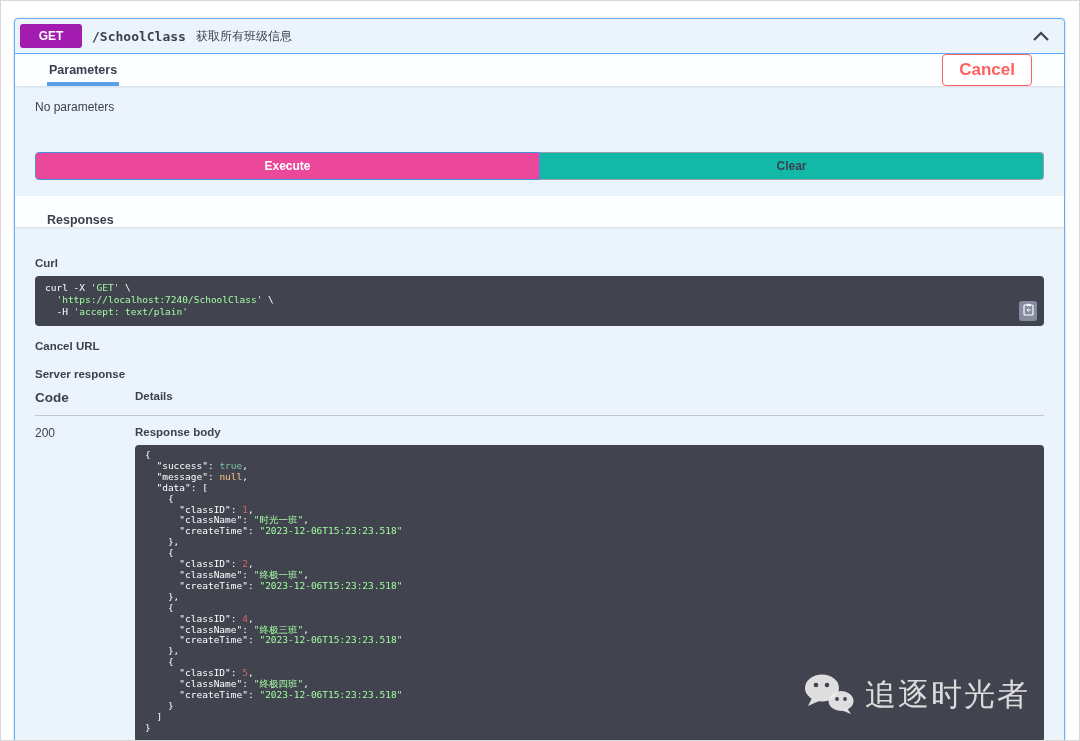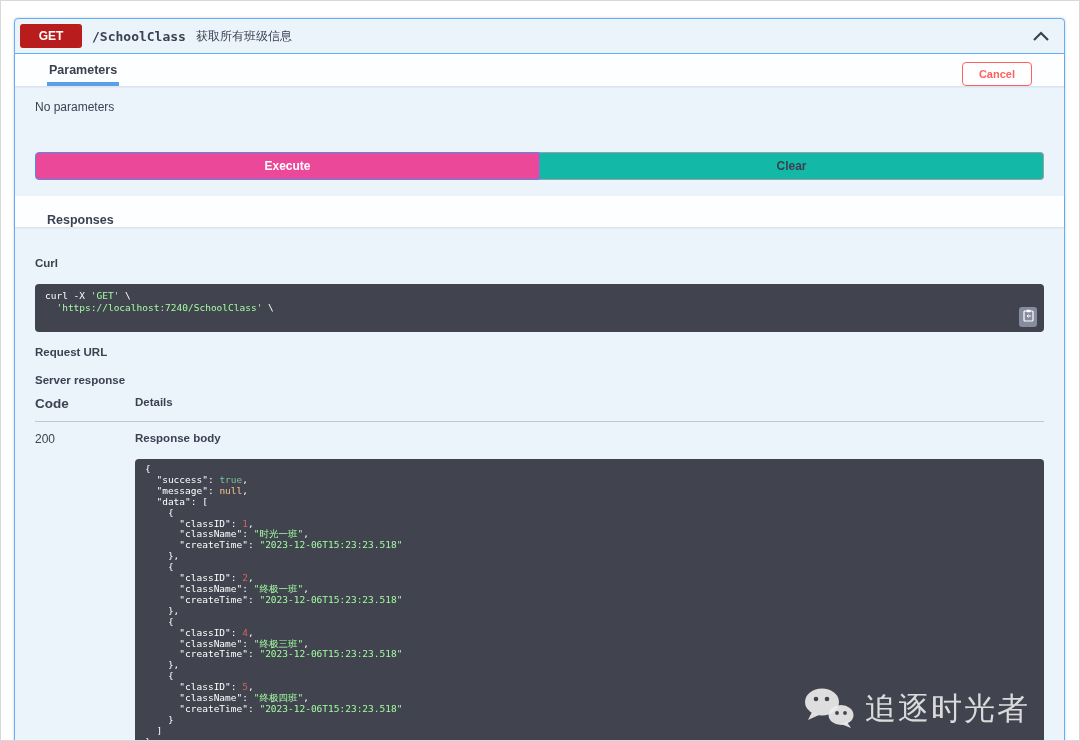--- a/index.html
+++ b/index.html
@@ -5,36 +5,36 @@
   * { box-sizing: border-box; margin: 0; padding: 0; }
   html,body { width: 1080px; height: 741px; overflow: hidden; background: #fff; }
   body { font-family: "Liberation Sans", sans-serif; color: #3b4151; border: 1px solid #d8d8d8; }
   .page { padding: 17px 14px 0 13px; }
 
   
   .opblock { border: 1px solid #61affe; border-radius: 4px; background: #ecf4fb;
              box-shadow: 0 0 3px rgba(0,0,0,.19); }
   .opblock-summary { display: flex; align-items: center; padding: 5px 5px;
                      border-bottom: 1px solid #61affe; cursor: pointer; }
-  .method-badge { background: #b91c1c; color: #fff; font-weight: bold; font-size: 12px;
+  .method-badge { background: #a21caf; color: #fff; font-weight: bold; font-size: 12px;
                   border-radius: 3px; padding: 5px 0; width: 62px; text-align: center;
                   font-family: "Liberation Sans", sans-serif; }
   .path { font-family: "DejaVu Sans Mono", monospace; font-weight: bold; font-size: 13px;
           color: #3b4151; margin-left: 10px; }
   .summary-desc { font-size: 12px; color: #3b4151; margin-left: 10px; }
   .chevron { margin-left: auto; margin-right: 10px; }
 
   
   .section-header { background: rgba(255,255,255,.85); display: flex; align-items: flex-end;
                     padding: 0 32px; min-height: 31px;
                     box-shadow: 0 1px 2px rgba(0,0,0,.1); }
   .tab-param { font-weight: bold; font-size: 12.5px; color: #3b4151;
                padding: 9px 2px 5px 2px; border-bottom: 4px solid #5aa0e6; cursor: pointer; }
   .btn-cancel { margin-left: auto; background: #fff; border: 1px solid #ff6060; color: #ff6060;
-                font-weight: bold; font-size: 11px; padding: 5px 16px; border-radius: 4px;
+                font-weight: bold; font-size: 17px; padding: 5px 16px; border-radius: 4px;
                 cursor: pointer; font-family: "Liberation Sans", sans-serif; }
   .responses-title { font-weight: bold; font-size: 12.5px; color: #3b4151; }
 
   
   .params-body { padding: 14px 20px 16px 20px; }
   .no-params { font-size: 12px; color: #3b4151; }
   .execute-wrapper { display: flex; margin-top: 38px; }
   .btn-execute { flex: 1; background: #ec4899; border: 1px solid #4990e2; color: #fff;
                  font-weight: bold; font-size: 12px; padding: 6px 0;
                  border-radius: 4px 0 0 4px; cursor: pointer;
@@ -43,21 +43,21 @@
                color: #3b4151; font-weight: bold; font-size: 12px; padding: 6px 0;
                border-radius: 0 4px 4px 0; cursor: pointer;
                font-family: "Liberation Sans", sans-serif; }
 
   
   .responses-body { padding: 8px 20px 0 20px; }
   .block-label { font-size: 11.5px; font-weight: bold; color: #3b4151; }
   .curl-label { margin-top: 22px; }
   .code-block { background: #41444e; border-radius: 4px; color: #fff;
                 font-family: "DejaVu Sans Mono", monospace; position: relative;
-                margin-top: 15px; }
+                margin-top: 7px; }
   .curl-block { padding: 6px 10px 8px 10px; font-size: 9.5px; line-height: 12px;
                 min-height: 48px; }
   .copy-btn { position: absolute; right: 7px; bottom: 5px; width: 18px; height: 20px;
               background: #868ca0; border: none; border-radius: 3px; cursor: pointer;
               display: flex; align-items: center; justify-content: center; padding: 0; }
   .url-label { margin-top: 14px; }
   .url-block { padding: 8px 12px; font-size: 10px; font-weight: bold; }
   .server-label { margin-top: 16px; }
 
   .resp-table { margin-top: 10px; }
@@ -116,33 +116,33 @@
     </div>
 
     <div class="section-header">
       <span class="responses-title">Responses</span>
     </div>
 
     <div class="responses-body">
 
       <div class="block-label curl-label">Curl</div>
       <div class="code-block curl-block">
-        <pre id="curl-code"><div><span>curl -X </span><span class="tok-str">'GET'</span><span> \</span></div><div><span>  </span><span class="tok-str">'https://localhost:7240/SchoolClass'</span><span> \</span></div></pre>
+        <pre id="curl-code"><div><span>curl -X </span><span class="tok-str">'GET'</span><span> \</span></div><div><span>  </span><span class="tok-str">'https://localhost:7240/SchoolClass'</span><span> \</span></div><div><span>  -H </span><span class="tok-str">'accept: text/plain'</span></div></pre>
         <button class="copy-btn">
           <span>
             <svg width="11" height="13" viewBox="0 0 11 13">
                 <rect x="1" y="2" width="9" height="10" rx="1" fill="none" stroke="#fff" stroke-width="1.2"></rect>
                 <rect x="3.5" y="0.8" width="4" height="2.4" rx="0.6" fill="#fff"></rect>
                 <path d="M8 7 H4 M5.5 5.5 L4 7 L5.5 8.5" stroke="#fff" stroke-width="1" fill="none"></path>
               </svg>
           </span>
         </button>
       </div>
 
-      <div class="block-label url-label">Request URL</div>
+      <div class="block-label url-label">Cancel URL</div>
 
       <div class="block-label server-label">Server response</div>
 
       <div class="resp-table">
         <div class="resp-head">
           <div class="col-code-h">Code</div>
           <div class="col-details-h">Details</div>
         </div>
         <div class="resp-row">
           <div class="status-code">200</div>

